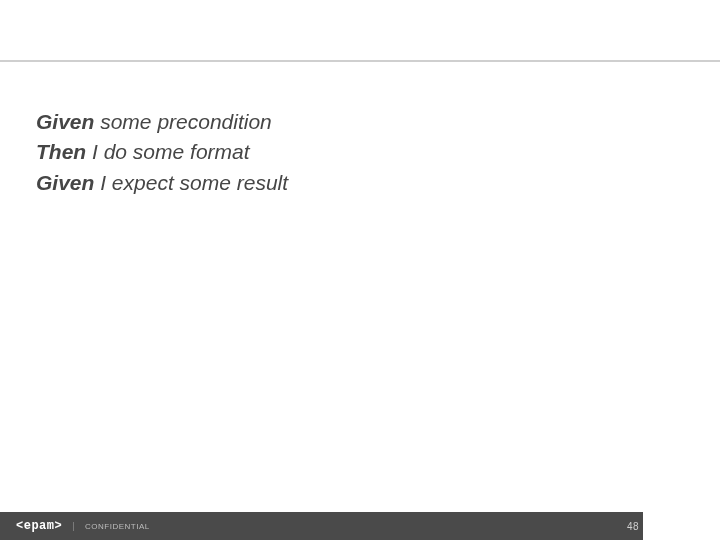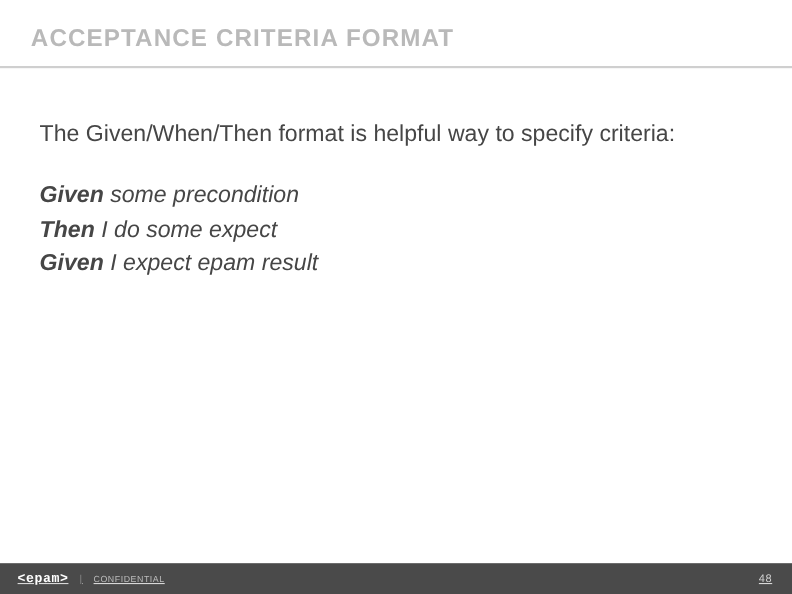--- a/index.html
+++ b/index.html
@@ -56,73 +56,70 @@
     font-style: italic;
   }
   .bullets .kw {
     font-weight: 700;
     margin-top: 11px;
   }
   .footer {
     position: absolute;
     left: 0;
     bottom: 0;
-    width: 720px;
+    width: 643px;
     height: 28px;
     background: #4a4a4a;
     color: #d8d8d8;
     display: flex;
     align-items: center;
     font-size: 9px;
     letter-spacing: 0.5px;
-    text-decoration: underline;
   }
   .footer .logo {
     margin-left: 16px;
     font-family: "Consolas", "Courier New", monospace;
     font-size: 12px;
     font-weight: 700;
     color: #ffffff;
   }
   .footer .sep {
     margin: 0 10px;
     color: #8a8a8a;
   }
   .footer .conf {
     color: #bdbdbd;
     text-transform: uppercase;
     font-size: 8px;
   }
   .footer .page {
     margin-left: auto;
-    margin-right: 18px;
+    margin-right: 4px;
     color: #cfcfcf;
     font-size: 10px;
   }
 </style>
 </head>
 <body>
 
 <div class="slide">
 
-  <div class="title">ACCEPTANCE CRITERIA FORMAT</div>
   <div class="rule"></div>
 
   <div class="body">
-    <div class="intro">The Given/When/Then format is helpful way to specify criteria:</div>
 
     <div class="bullets">
       <p>
         <span class="kw">Given</span><span> some precondition</span>
       </p>
       <p>
-        <span class="kw">Then</span><span> I do some expect</span>
+        <span class="kw">Then</span><span> I do some format</span>
       </p>
       <p>
-        <span class="kw">Given</span><span> I expect epam result</span>
+        <span class="kw">Given</span><span> I expect some result</span>
       </p>
     </div>
   </div>
 
   <div class="footer">
     <span class="logo">&lt;epam&gt;</span>
     <span class="sep">|</span>
     <span class="conf">CONFIDENTIAL</span>
     <span class="page">48</span>
   </div>

